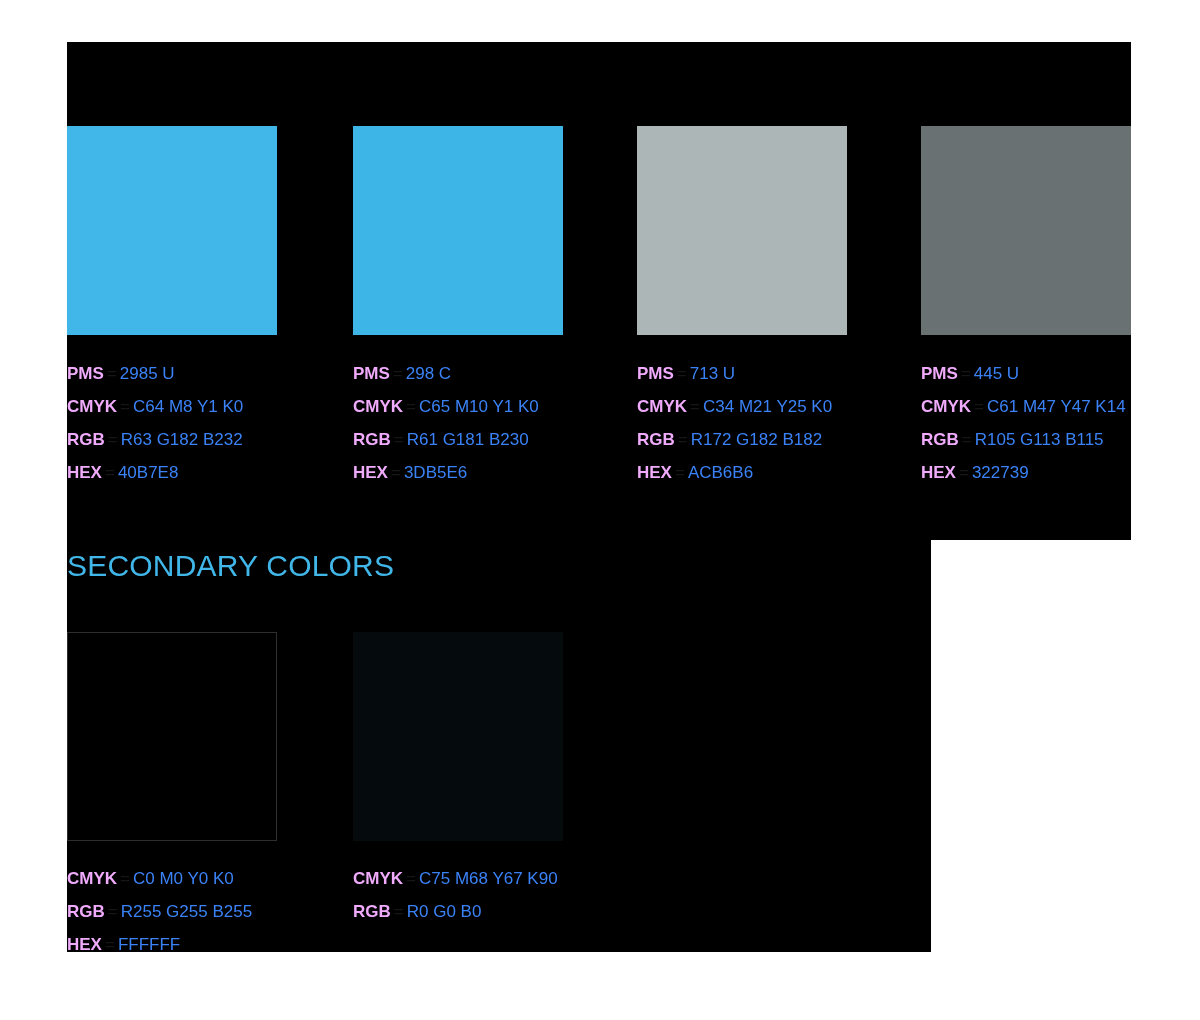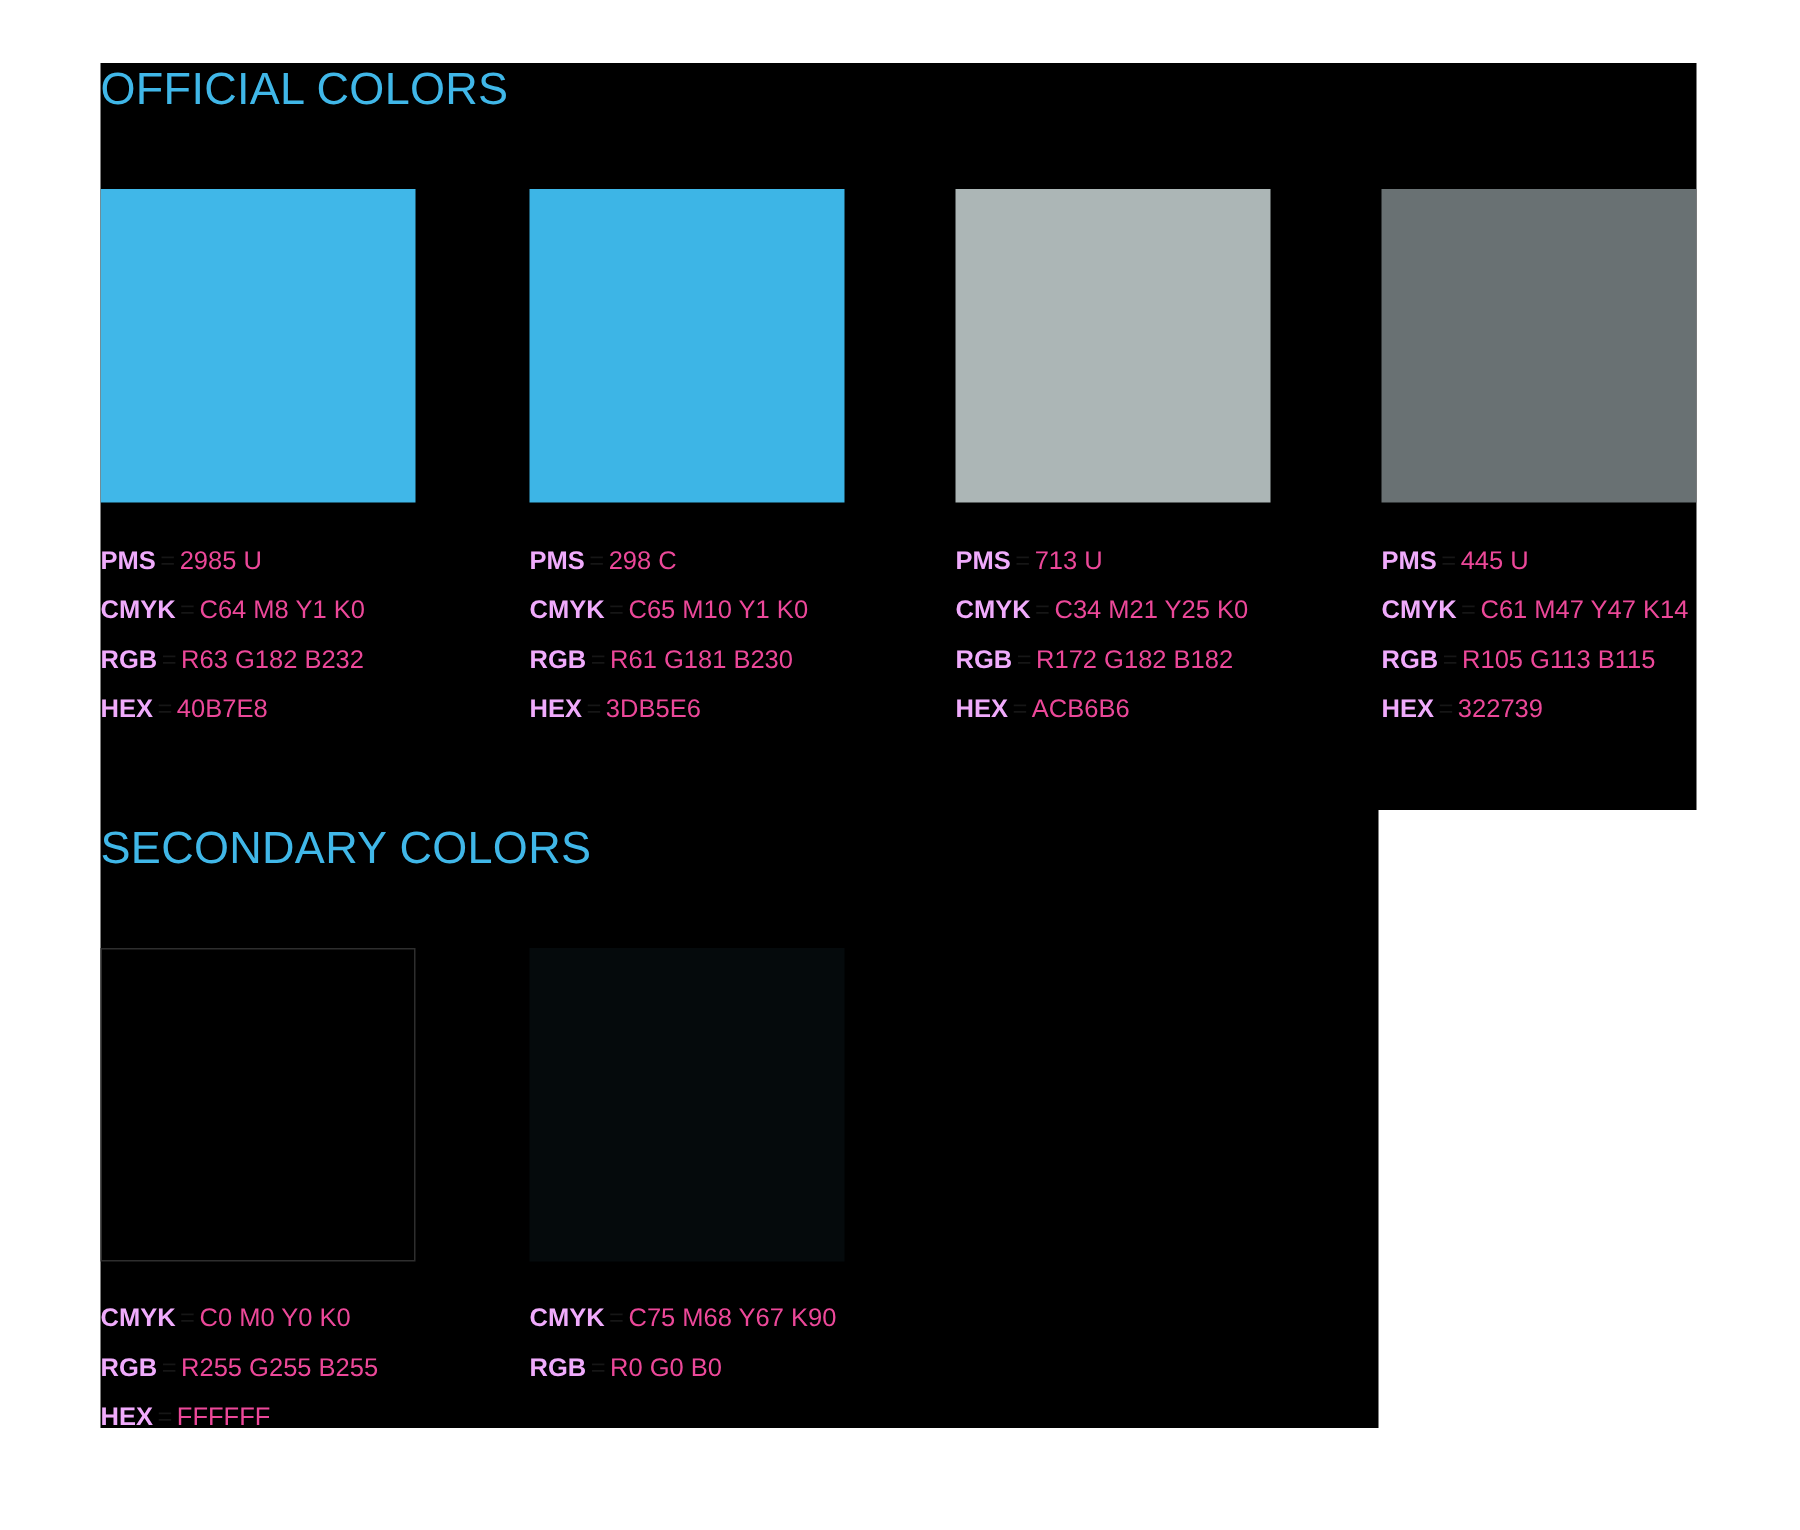--- a/index.html
+++ b/index.html
@@ -25,20 +25,21 @@
     left: 67px;
     top: 42px;
     width: 1064px;   
     height: 498px;   
   }
   #panel-secondary {
     left: 67px;
     top: 540px;
     width: 852px;   
     height: 412px;   
+    padding-left: 12px;
   }
 
   
   .panel-inner {
     position: absolute;
     left: 0;
     top: 0;
     width: 1200px;
     height: 1020px;
   }
@@ -97,30 +98,29 @@
   .spec-key {
     font-weight: 700;
     color: #f0abfc;
   }
   .spec-eq {
     color: #161616;
     padding: 0 3px;
   }
   .spec-val {
     font-weight: 400;
-    color: #ec4899;
+    color: #3b82f6;
   }
 </style>
 </head>
 <body>
 
 <div class="panel" id="panel-official">
   <div class="panel-inner">
 
-    <div class="section-title" id="title-official" style="color: rgb(64, 183, 232);">OFFICIAL COLORS</div>
 
     <div class="swatch" id="swatch-0" style="background-color: rgb(64, 183, 232);"></div>
     <div class="swatch" id="swatch-1" style="background-color: rgb(61, 181, 230);"></div>
     <div class="swatch" id="swatch-2" style="background-color: rgb(172, 182, 182);"></div>
     <div class="swatch" id="swatch-3" style="background-color: rgb(105, 113, 115);"></div>
 
     <div class="spec-block" id="spec-0">
       <div class="spec-row">
         <span class="spec-key">PMS</span><span class="spec-eq">=</span><span class="spec-val">2985 U</span>
       </div>

